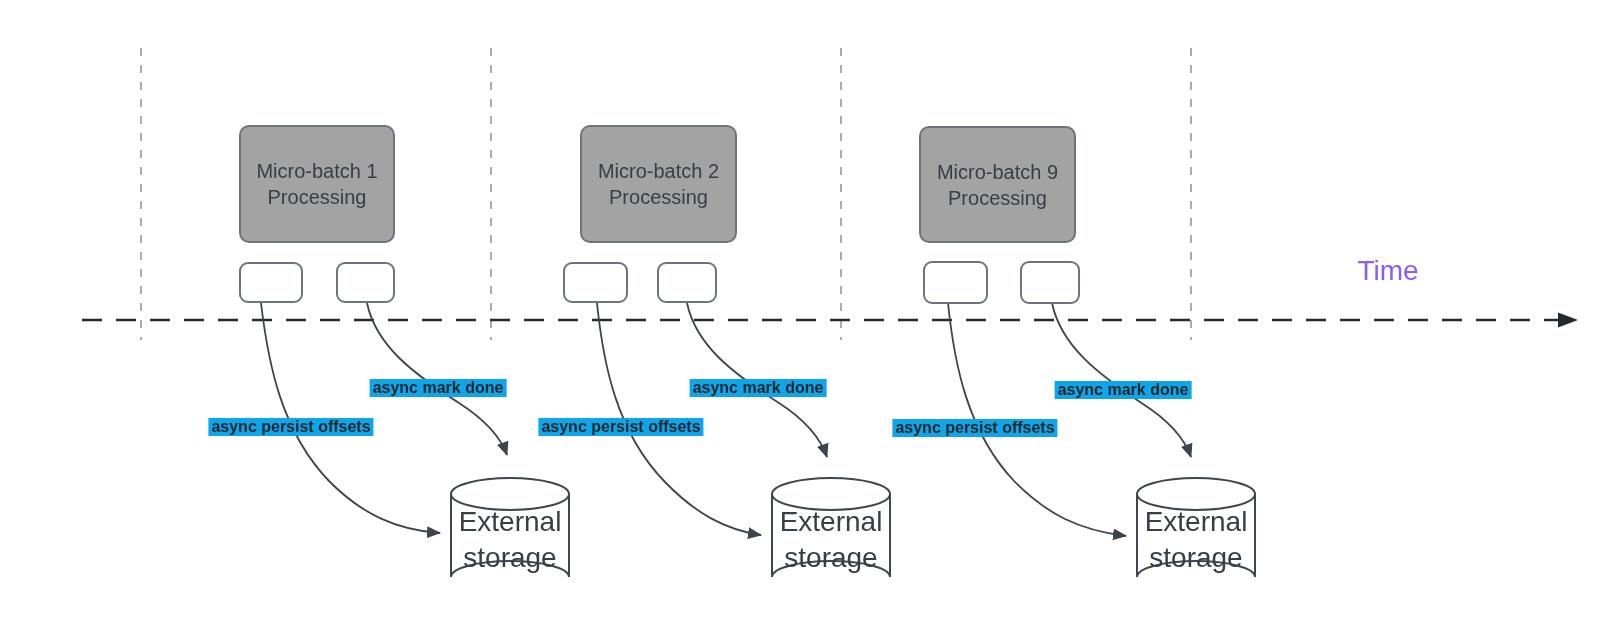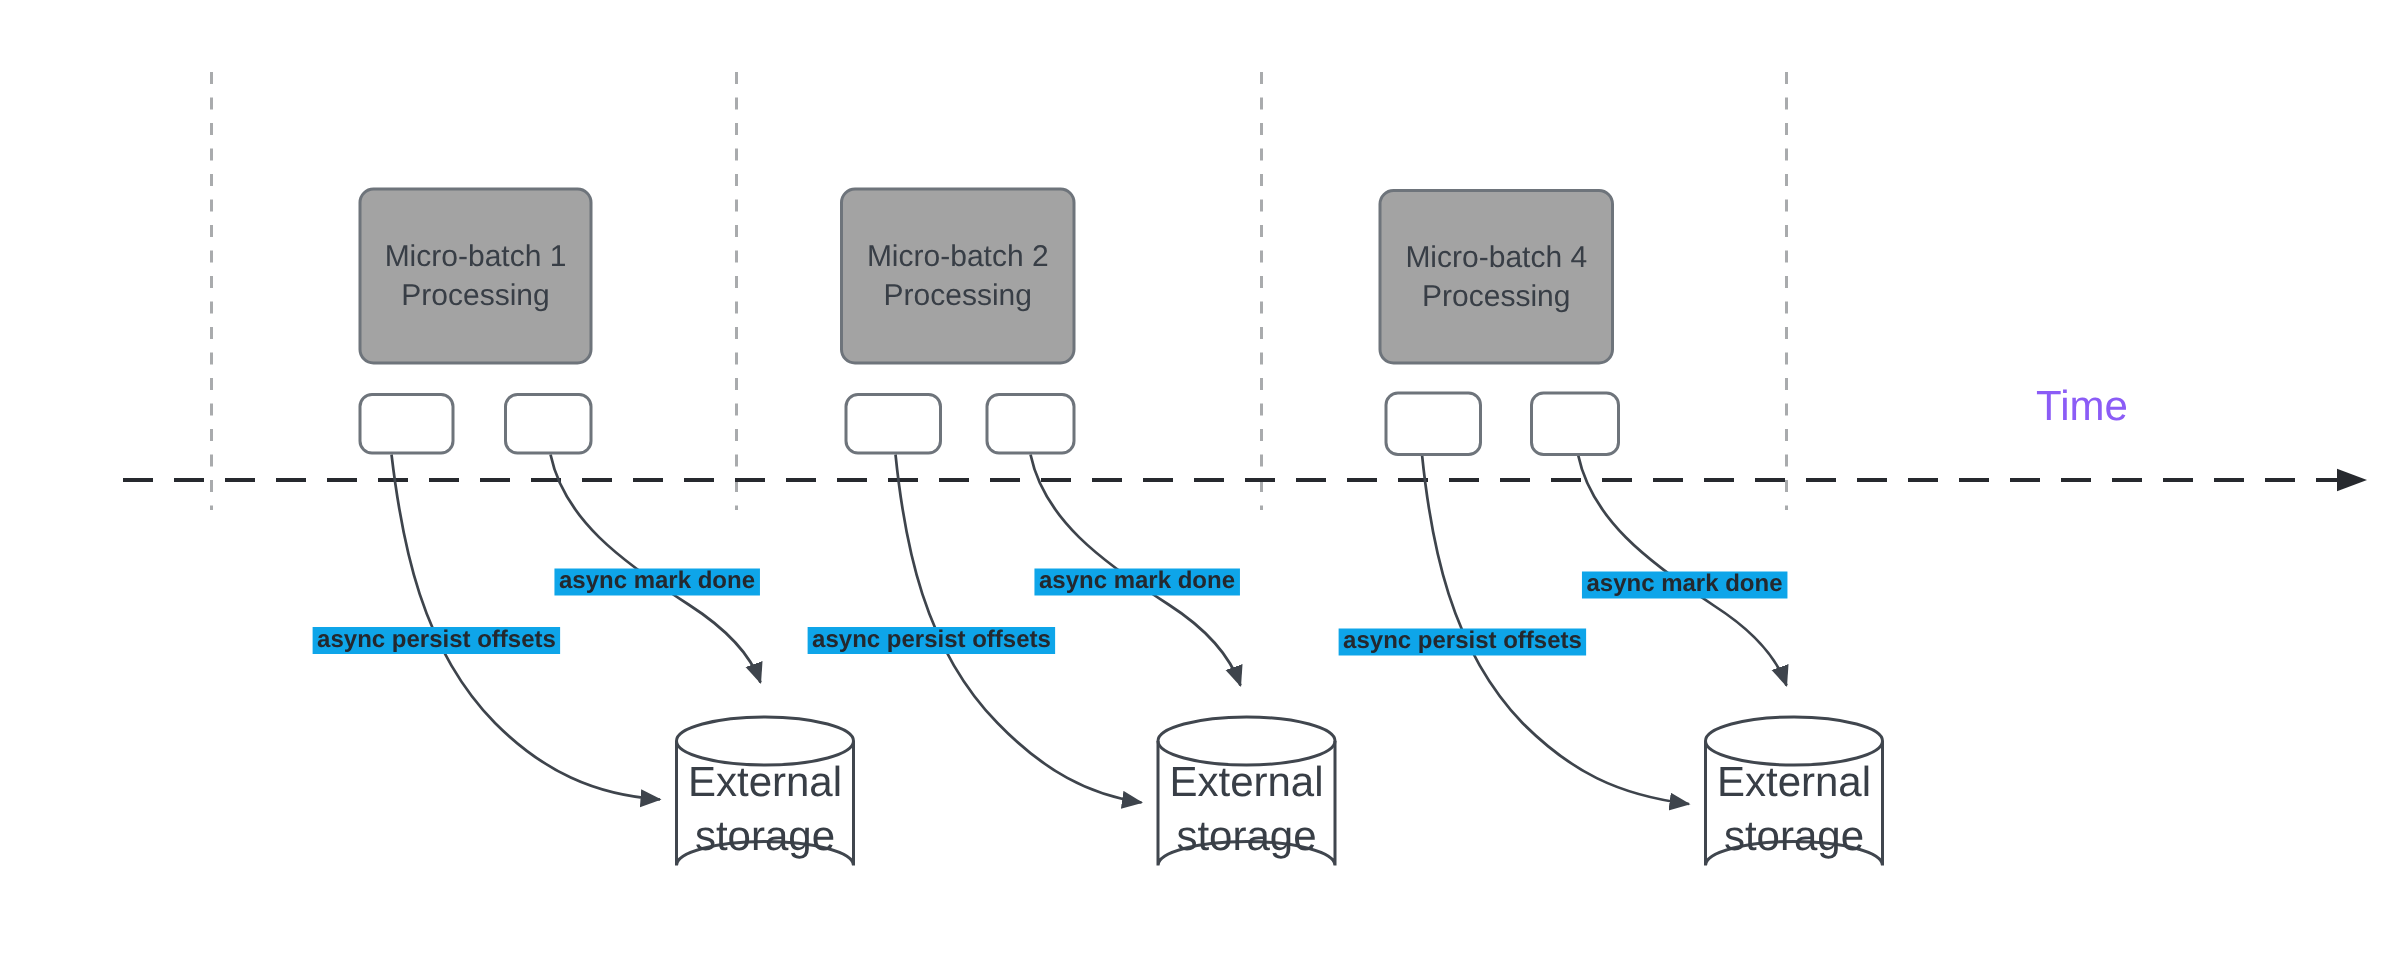--- a/index.html
+++ b/index.html
@@ -77,30 +77,30 @@
 
   <div class="pbox" style="left:239px;top:125px;width:152px;height:114px;">Micro-batch 1
 Processing</div>
   <div class="sbox" style="left:239px;top:262px;width:60px;height:37px;"></div>
   <div class="sbox" style="left:336px;top:262px;width:55px;height:37px;"></div>
   <div class="alabel" style="left:291px;top:427px;">async persist offsets</div>
   <div class="alabel" style="left:438px;top:388px;">async mark done</div>
   <div class="slabel" style="left:510px;top:540px;">External
 storage</div>
 
-  <div class="pbox" style="left:560px;top:125px;width:153px;height:114px;">Micro-batch 2
+  <div class="pbox" style="left:580px;top:125px;width:153px;height:114px;">Micro-batch 2
 Processing</div>
   <div class="sbox" style="left:563px;top:262px;width:61px;height:37px;"></div>
   <div class="sbox" style="left:657px;top:262px;width:56px;height:37px;"></div>
   <div class="alabel" style="left:621px;top:427px;">async persist offsets</div>
   <div class="alabel" style="left:758px;top:388px;">async mark done</div>
   <div class="slabel" style="left:831px;top:540px;">External
 storage</div>
 
-  <div class="pbox" style="left:919px;top:126px;width:153px;height:113px;">Micro-batch 4
+  <div class="pbox" style="left:919px;top:126px;width:153px;height:113px;">Micro-batch 9
 Processing</div>
   <div class="sbox" style="left:923px;top:261px;width:61px;height:39px;"></div>
   <div class="sbox" style="left:1020px;top:261px;width:56px;height:39px;"></div>
   <div class="alabel" style="left:975px;top:428px;">async persist offsets</div>
   <div class="alabel" style="left:1123px;top:390px;">async mark done</div>
   <div class="slabel" style="left:1196px;top:540px;">External
 storage</div>
 
 </div>
 

